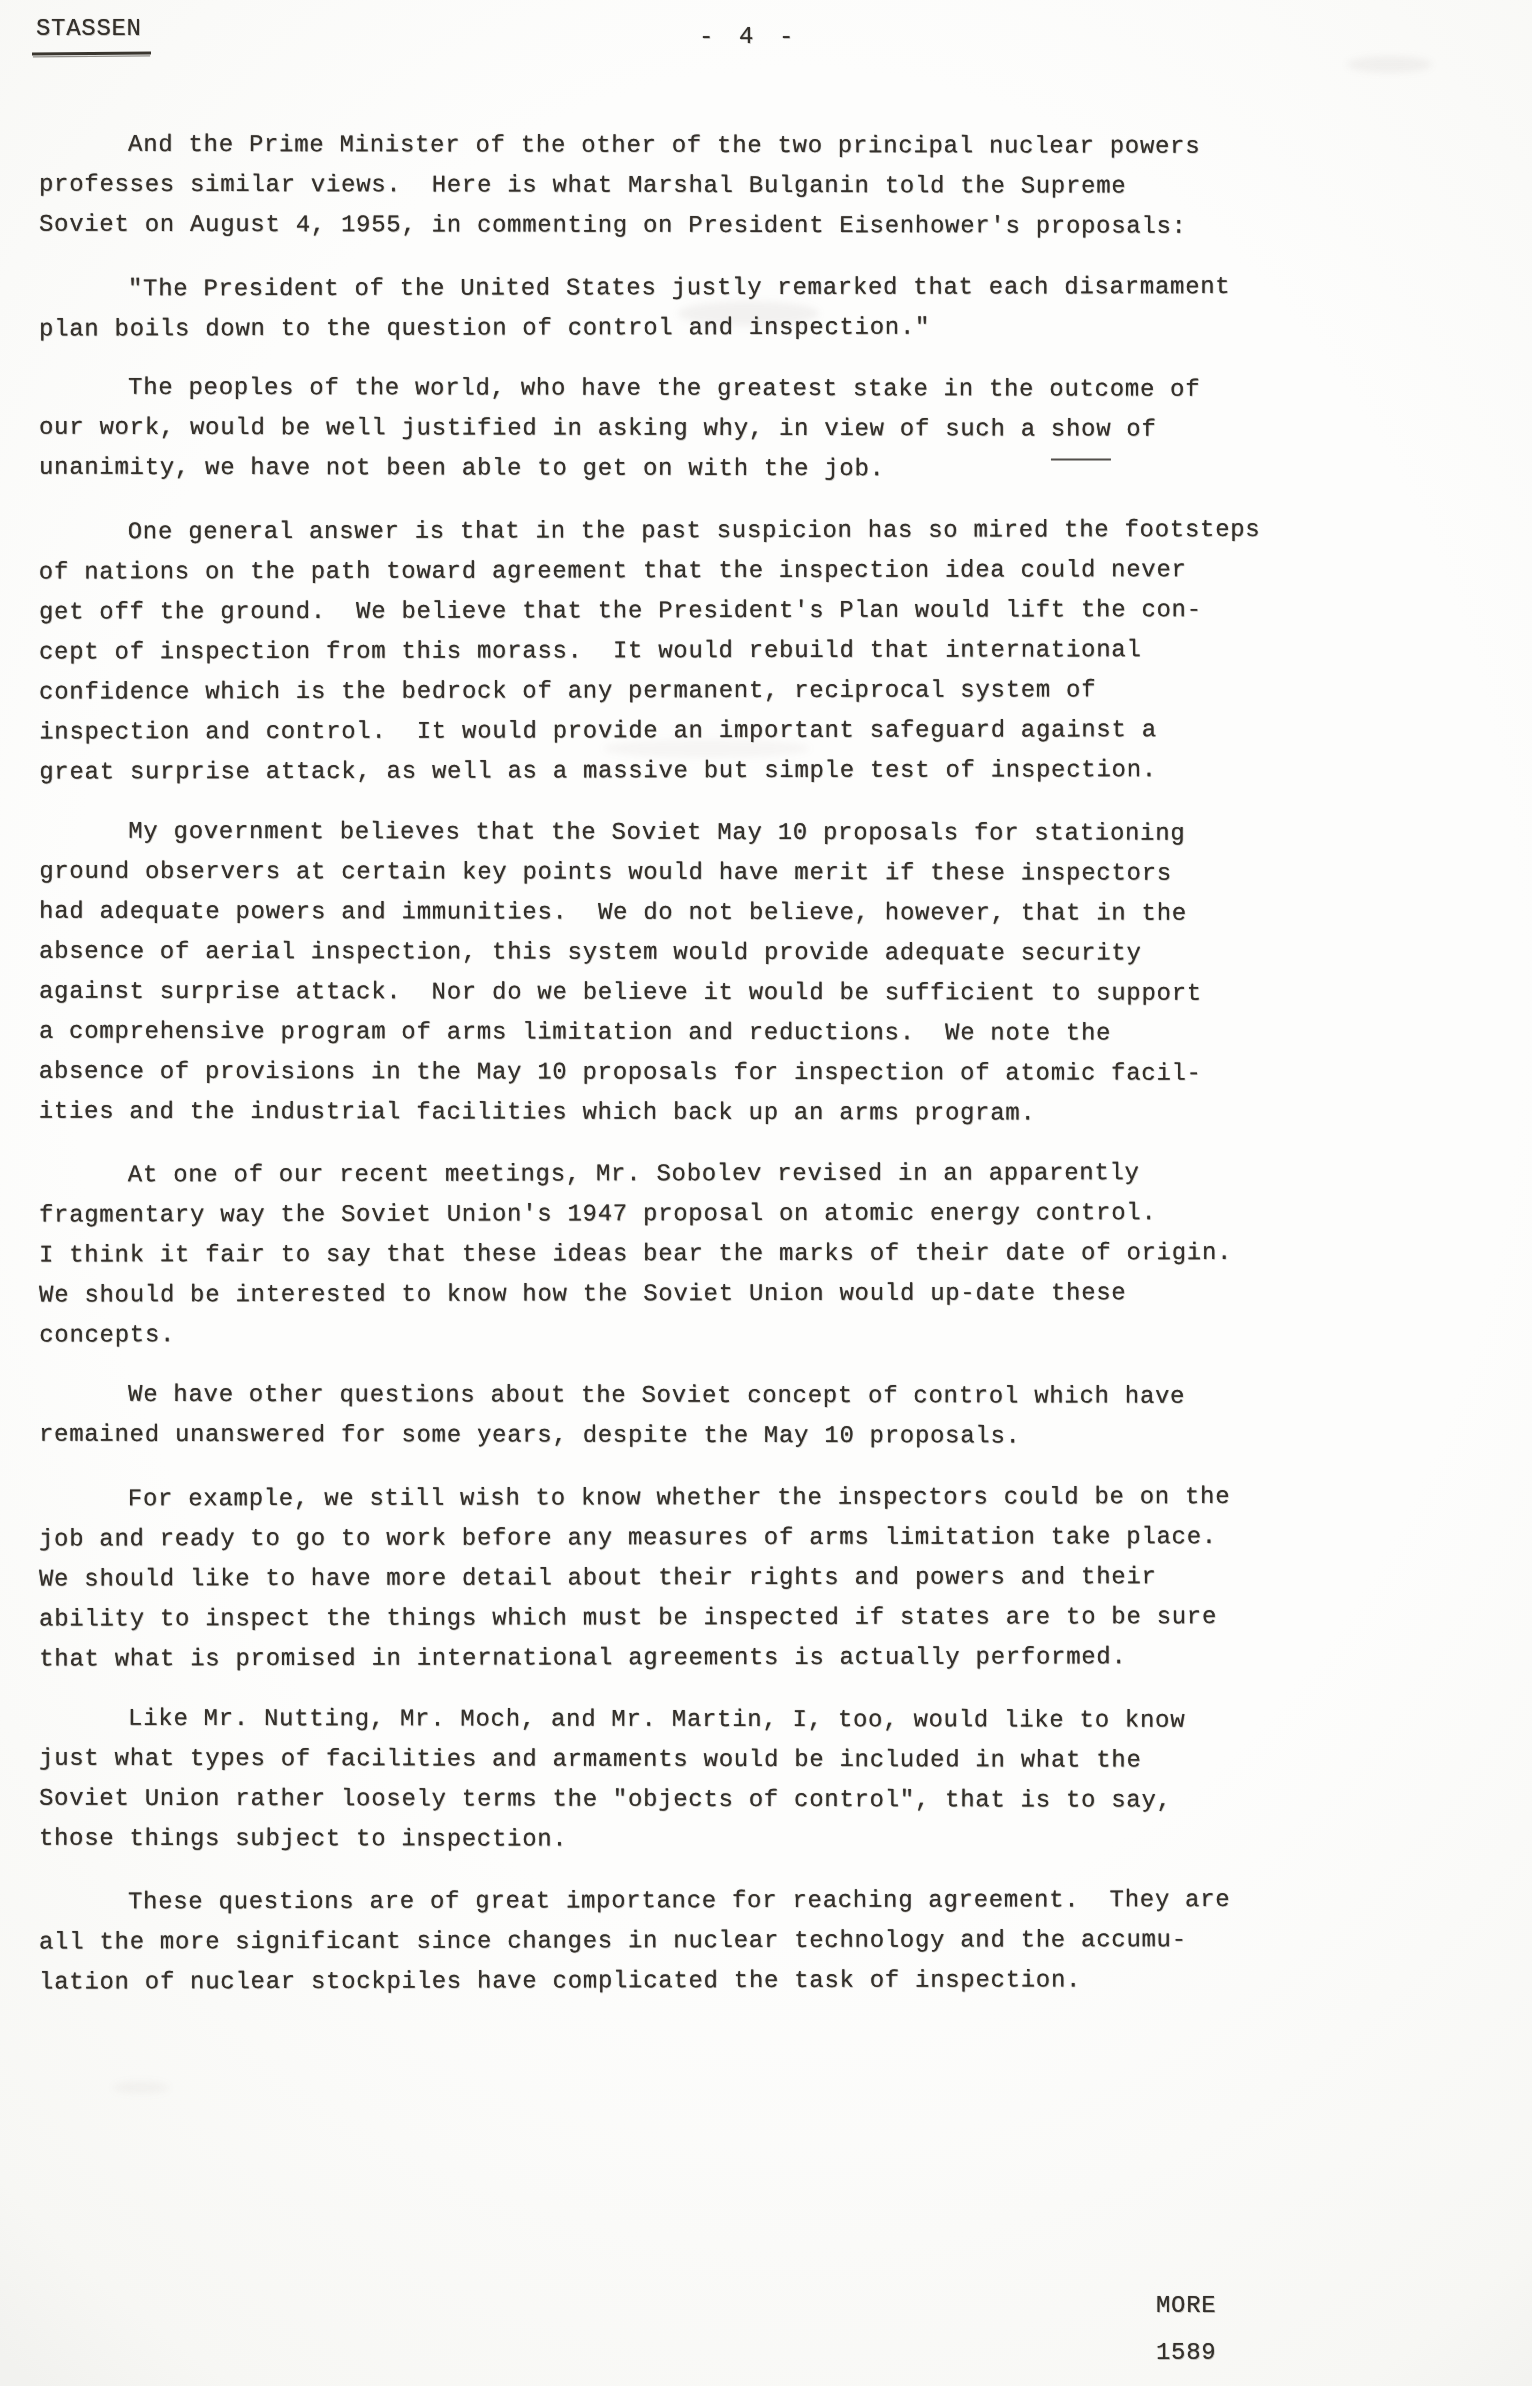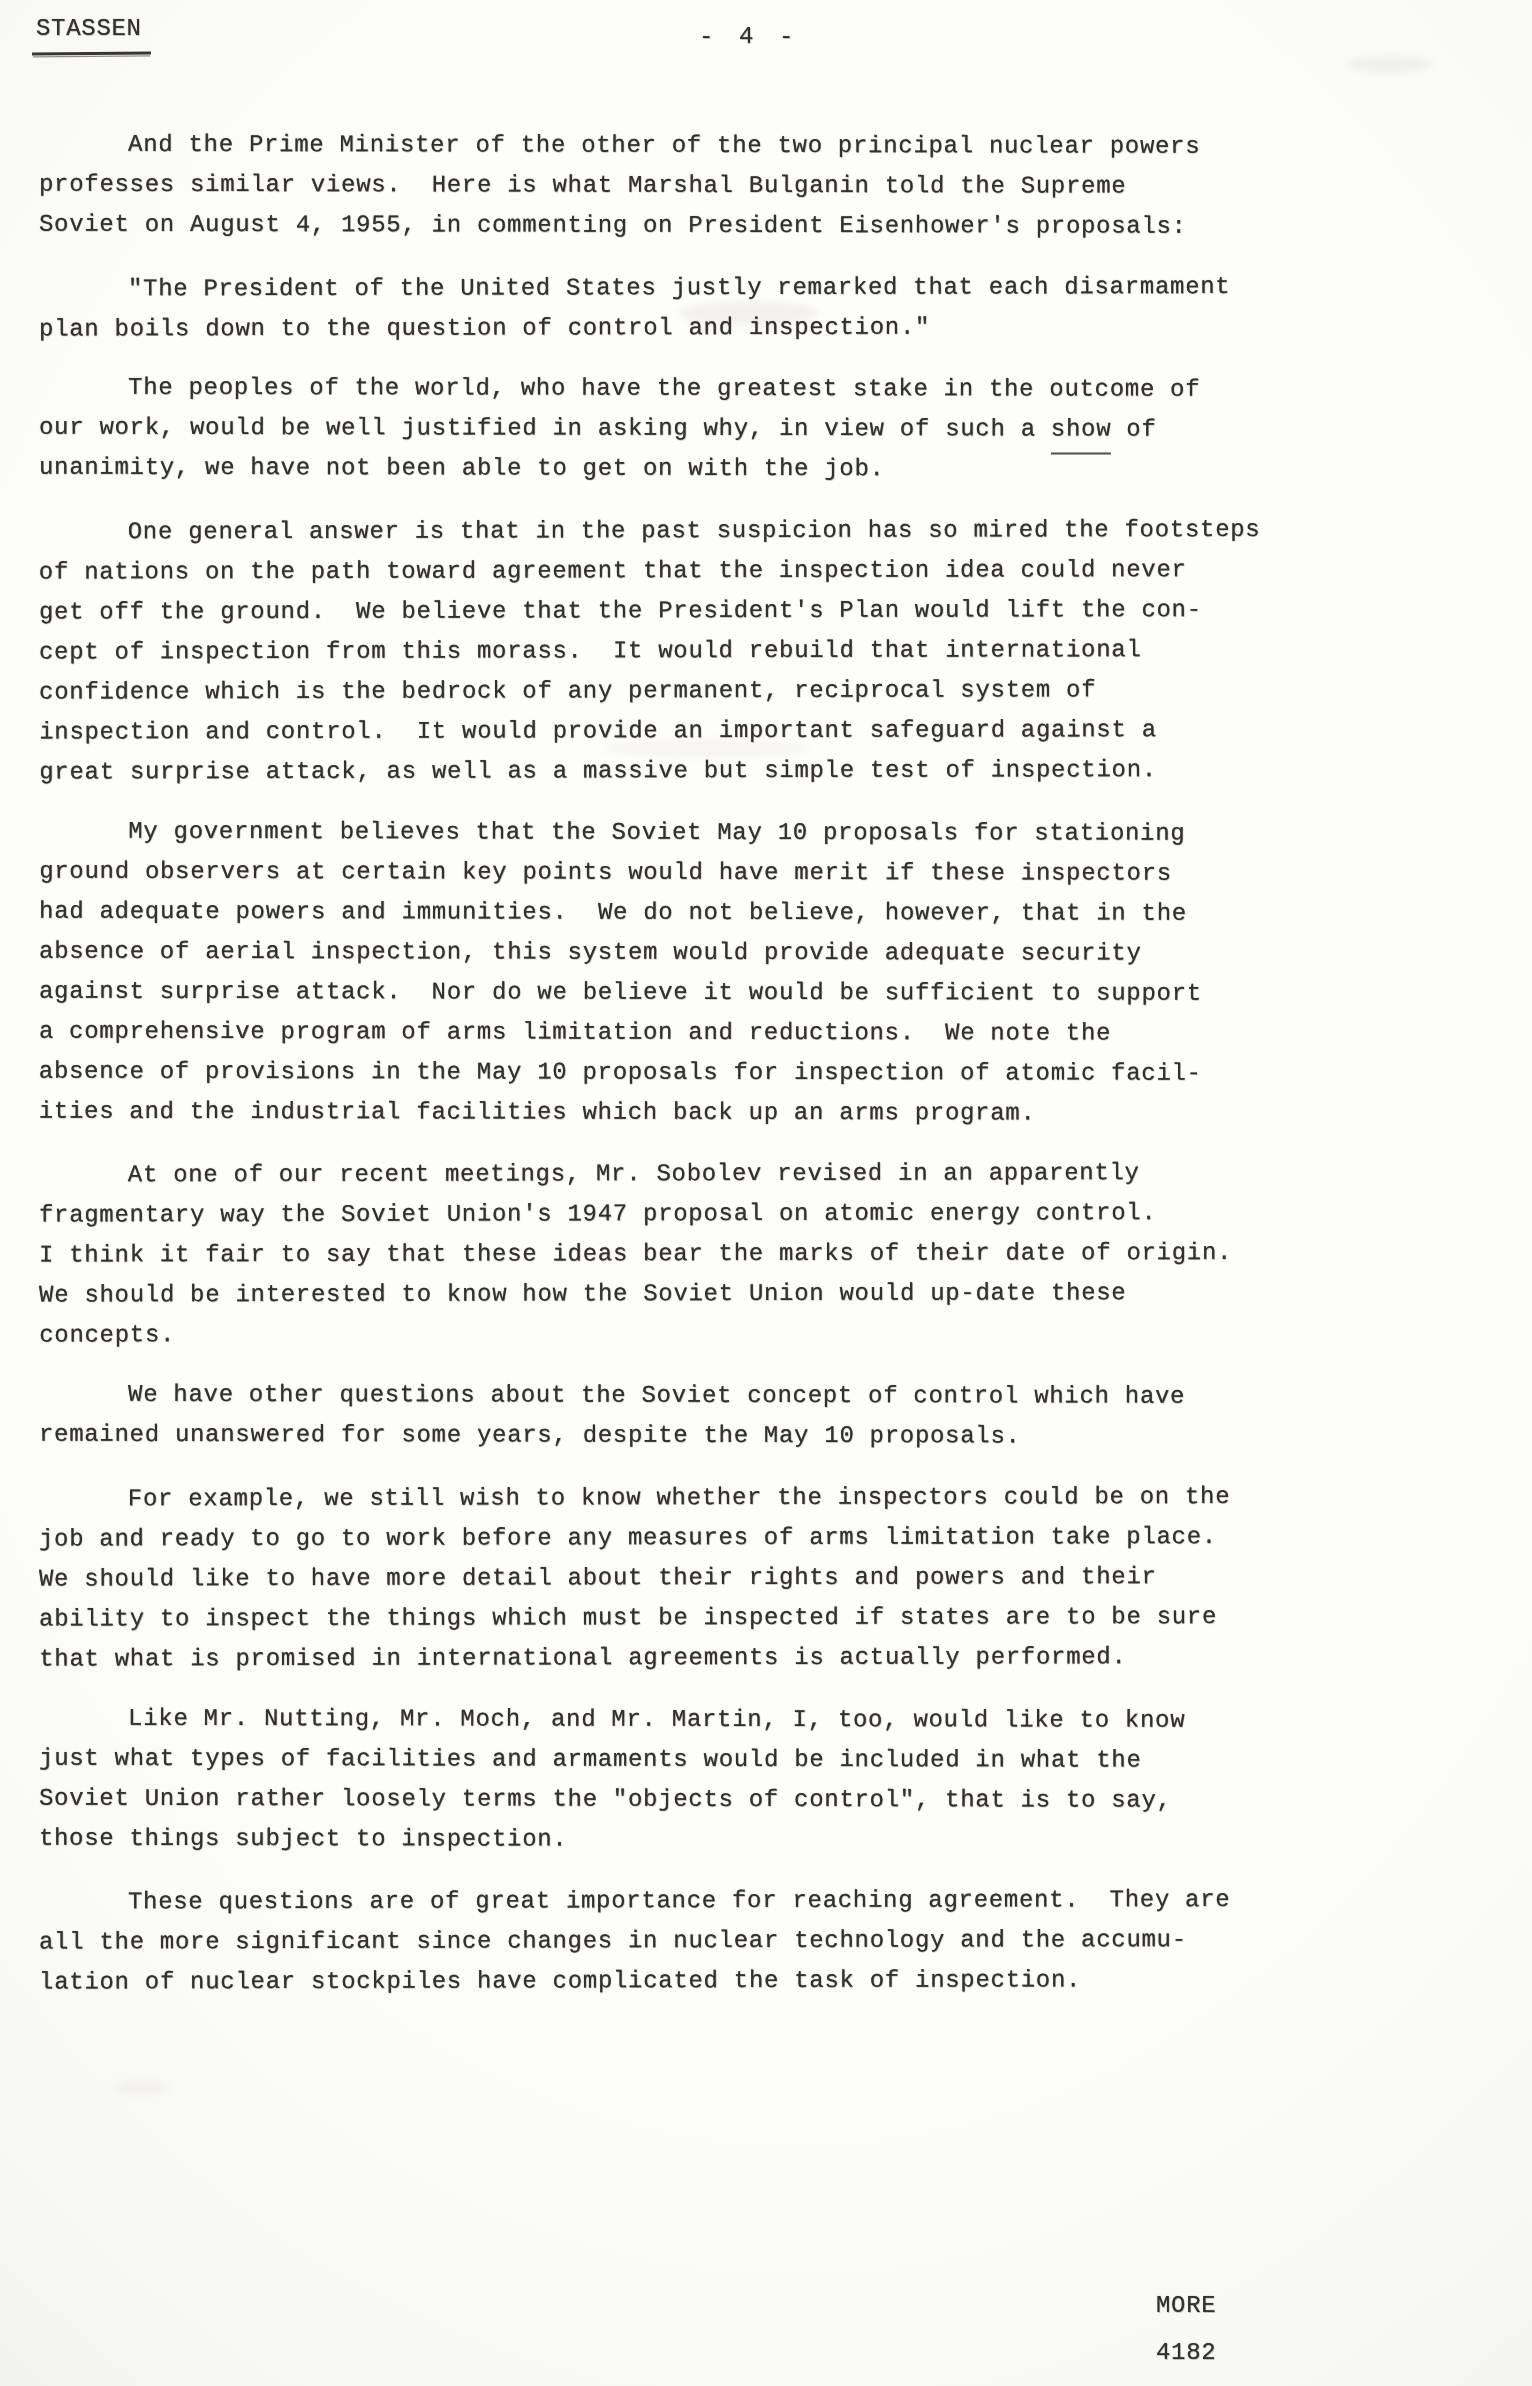--- a/index.html
+++ b/index.html
@@ -79,21 +79,21 @@
     white-space: pre;
     line-height: 40px;
     height: 40px;
   }
   .line.first {
     padding-left: 89px;
   }
   .u {
     display: inline-block;
     border-bottom: 2.8px solid rgba(52,48,43,0.85);
-    padding-bottom: 5px;
+    padding-bottom: 11px;
     line-height: 36px;
     font-family: Liberation Mono, monospace;
   }
 
   .footer {
     position: absolute;
     left: 1156px;
     top: 2279px;
     line-height: 41px;
   }
@@ -173,17 +173,17 @@
       </div>
       <div class="para">
         <div class="line first">These questions are of great importance for reaching agreement.  They are</div>
         <div class="line">all the more significant since changes in nuclear technology and the accumu-</div>
         <div class="line">lation of nuclear stockpiles have complicated the task of inspection.</div>
       </div>
     </div>
 
   <div class="footer typewriter">
     <div class="f-line">MORE</div>
-    <div class="f-line">4182</div>
+    <div class="f-line">1589</div>
   </div>
 
 </div>
 
 
 </body></html>

